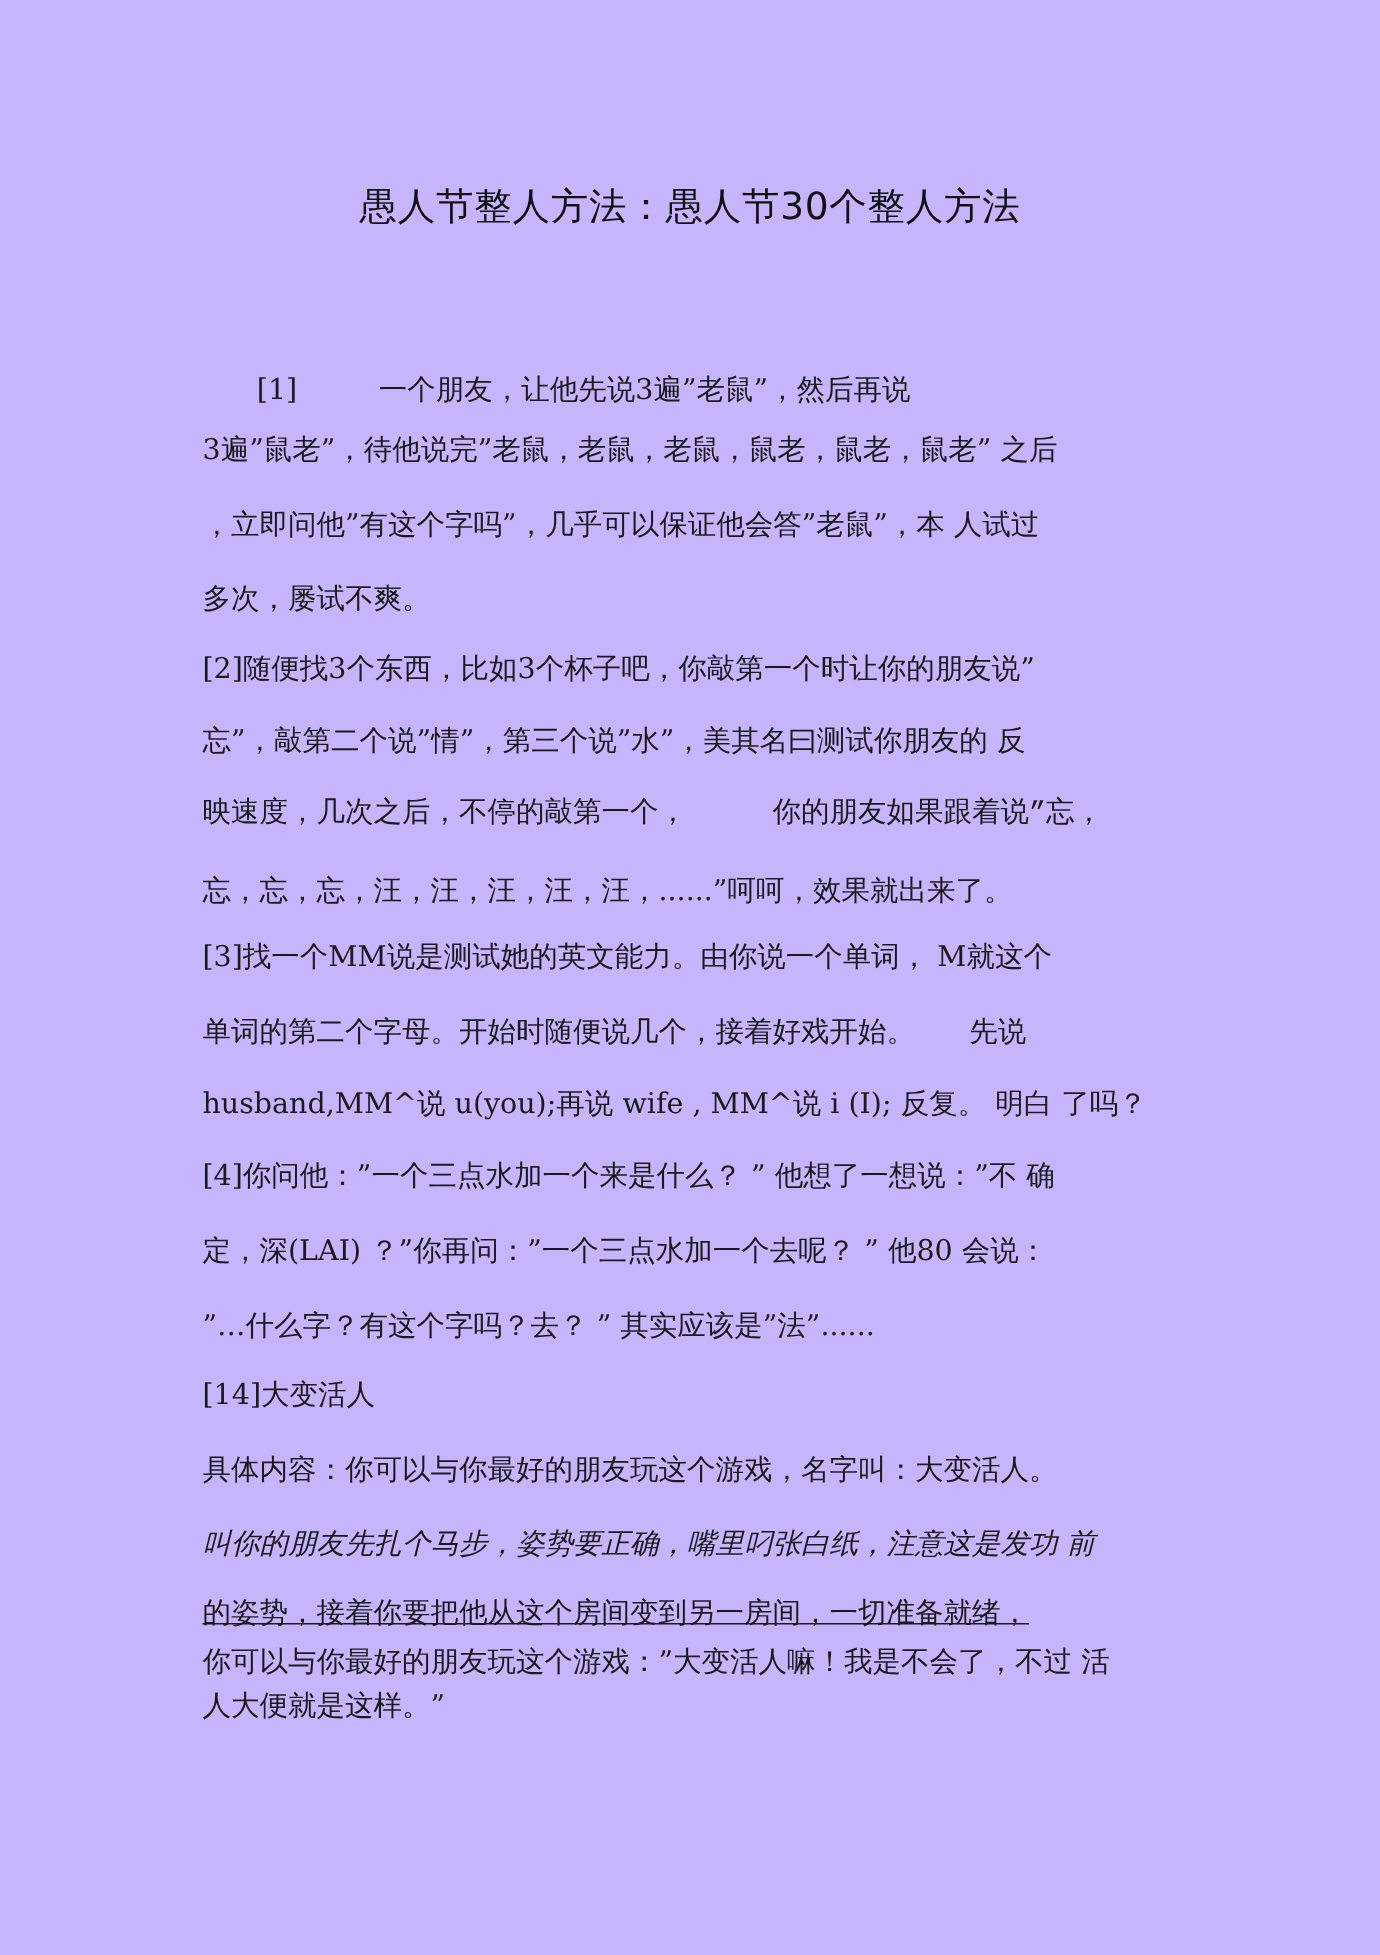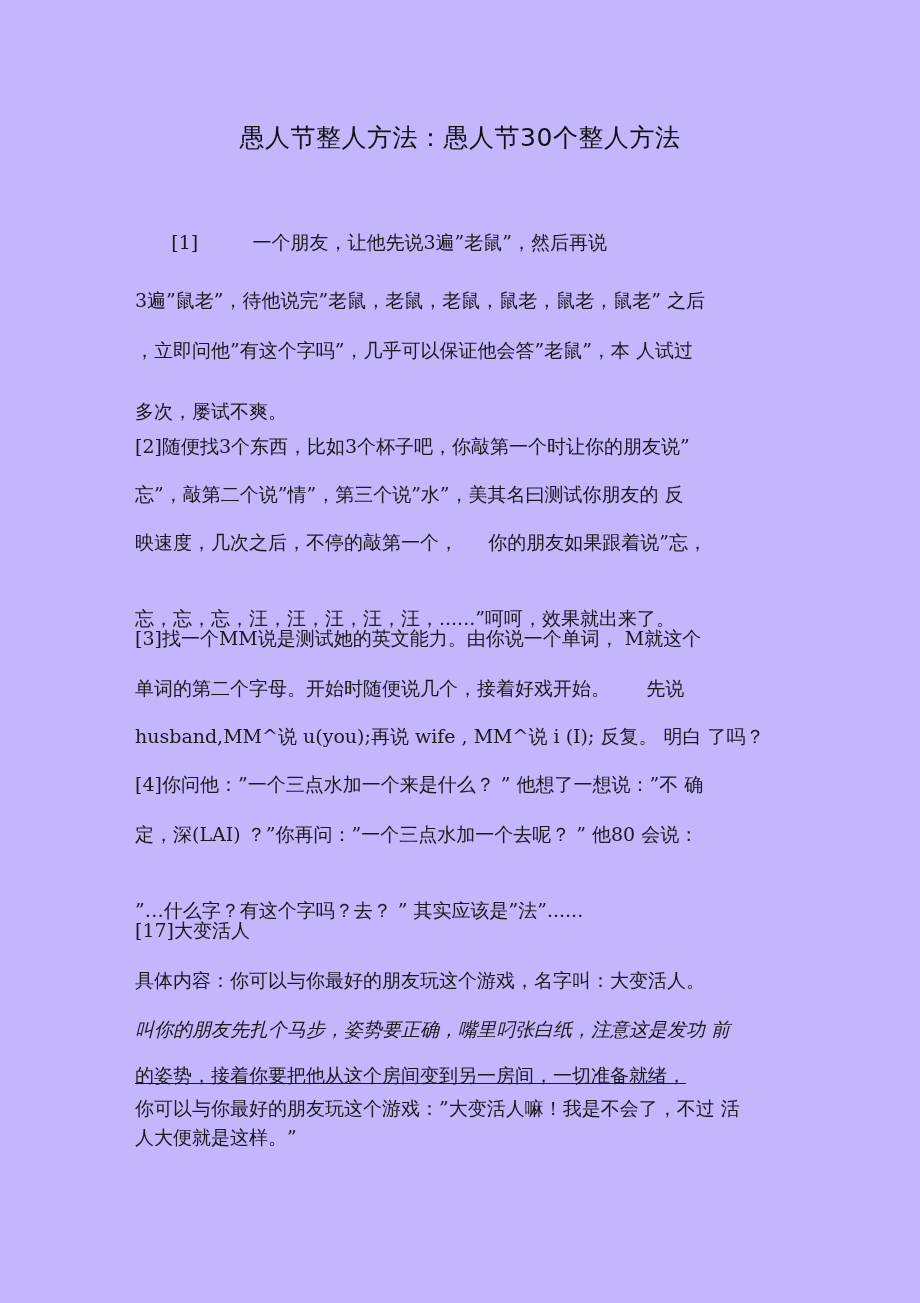--- a/index.html
+++ b/index.html
@@ -9,34 +9,34 @@
     .title { position: absolute; left: 0; width: 920px; top: 121px; text-align: center;
              font-family: "DejaVu Sans", "Liberation Sans", sans-serif; font-size: 25px; letter-spacing: 0.5px; color: #111; }
     .line { position: absolute; left: 135px; font-size: 19px; line-height: 24px; white-space: pre; color: #1a1a1a; }
   </style>
 </head>
 <body>
 
 <div class="page">
   <div class="title">愚人节整人方法：愚人节30个整人方法</div>
   <div id="body-lines">
-      <div class="line" style="top: 230px;">      [1]         一个朋友，让他先说3遍”老鼠”，然后再说</div>
+      <div class="line" style="top: 248px;">      [1]         一个朋友，让他先说3遍”老鼠”，然后再说</div>
       <div class="line" style="top: 288px;">3遍”鼠老”，待他说完”老鼠，老鼠，老鼠，鼠老，鼠老，鼠老” 之后</div>
       <div class="line" style="top: 338px;">，立即问他”有这个字吗”，几乎可以保证他会答”老鼠”，本 人试过</div>
-      <div class="line" style="top: 387px; margin-top: 12px;">多次，屡试不爽。</div>
+      <div class="line" style="top: 387px;">多次，屡试不爽。</div>
       <div class="line" style="top: 434px;">[2]随便找3个东西，比如3个杯子吧，你敲第一个时让你的朋友说”</div>
       <div class="line" style="top: 482px; text-align: right;">忘”，敲第二个说”情”，第三个说”水”，美其名曰测试你朋友的 反</div>
-      <div class="line" style="top: 530px;">映速度，几次之后，不停的敲第一个，     你的朋友如果跟着说”忘，</div>
-      <div class="line" style="top: 606px;">忘，忘，忘，汪，汪，汪，汪，汪，......”呵呵，效果就出来了。</div>
+      <div class="line" style="top: 530px; font-family: Liberation Mono, monospace;">映速度，几次之后，不停的敲第一个，     你的朋友如果跟着说”忘，</div>
+      <div class="line" style="top: 582px;">忘，忘，忘，汪，汪，汪，汪，汪，......”呵呵，效果就出来了。</div>
       <div class="line" style="top: 626px;">[3]找一个MM说是测试她的英文能力。由你说一个单词， M就这个</div>
       <div class="line" style="top: 676px;">单词的第二个字母。开始时随便说几个，接着好戏开始。      先说</div>
       <div class="line" style="top: 724px;">husband,MM^说 u(you);再说 wife , MM^说 i (I); 反复。 明白 了吗？</div>
       <div class="line" style="top: 772px;">[4]你问他：”一个三点水加一个来是什么？ ” 他想了一想说：”不 确</div>
       <div class="line" style="top: 822px;">定，深(LAI) ？”你再问：”一个三点水加一个去呢？ ” 他80 会说：</div>
-      <div class="line" style="top: 872px; margin-top: 26px;">”…什么字？有这个字吗？去？ ” 其实应该是”法”......</div>
-      <div class="line" style="top: 918px;">[17]大变活人</div>
+      <div class="line" style="top: 872px;">”…什么字？有这个字吗？去？ ” 其实应该是”法”......</div>
+      <div class="line" style="top: 918px;">[14]大变活人</div>
       <div class="line" style="top: 968px;">具体内容：你可以与你最好的朋友玩这个游戏，名字叫：大变活人。</div>
       <div class="line" style="top: 1017px; font-style: italic;">叫你的朋友先扎个马步，姿势要正确，嘴里叼张白纸，注意这是发功 前</div>
       <div class="line" style="top: 1063px; text-decoration: underline;">的姿势，接着你要把他从这个房间变到另一房间，一切准备就绪，</div>
       <div class="line" style="top: 1096px;">你可以与你最好的朋友玩这个游戏：”大变活人嘛！我是不会了，不过 活</div>
       <div class="line" style="top: 1125px;">人大便就是这样。”</div>
     </div>
 </div>
 
 </body></html>

